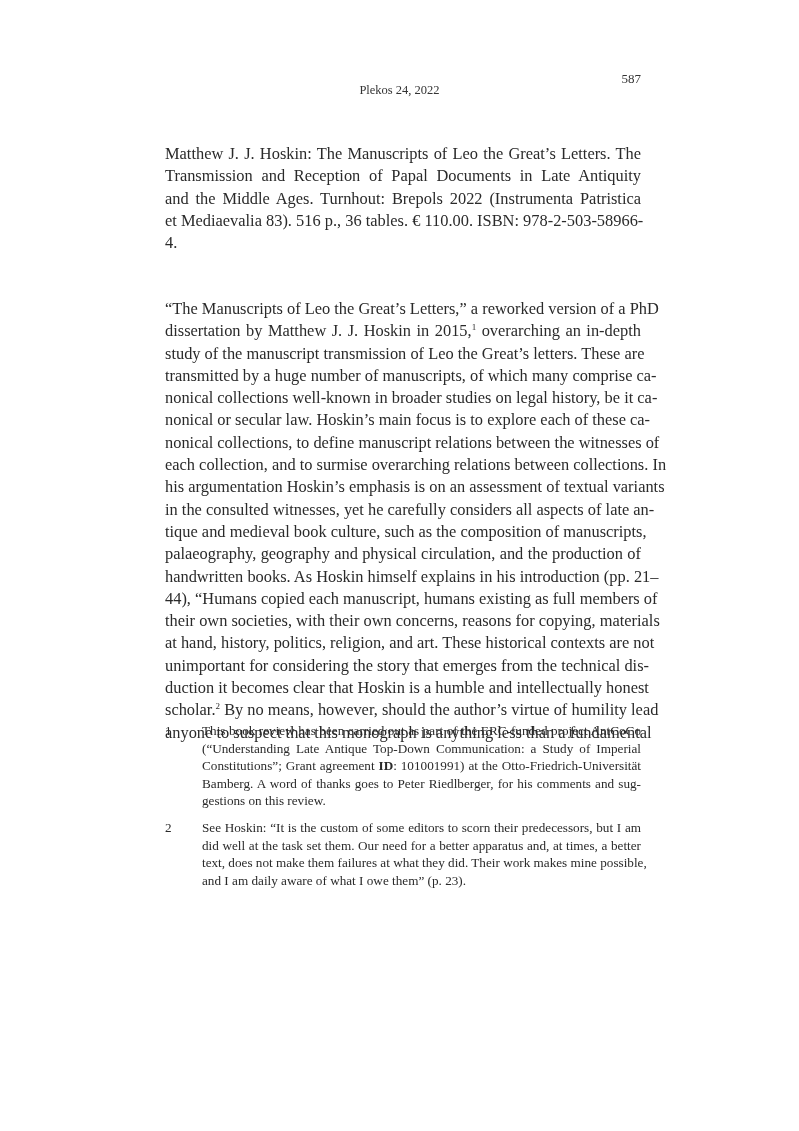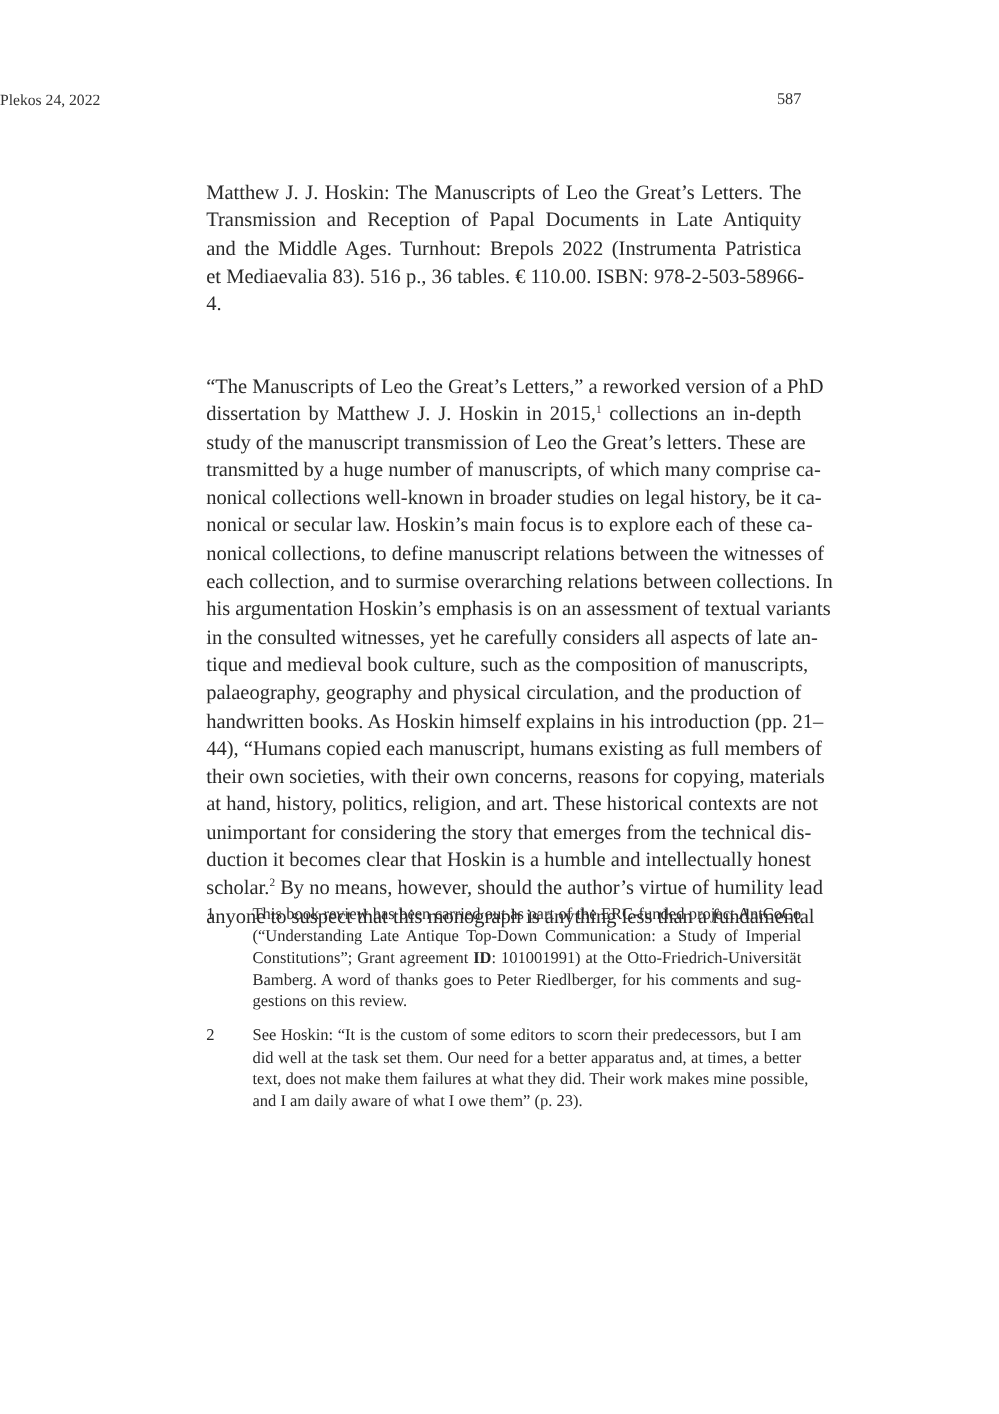--- a/index.html
+++ b/index.html
@@ -5,21 +5,21 @@
     html, body { margin: 0; padding: 0; background: #ffffff; }
     body {
       width: 799px; height: 1131px; position: relative; overflow: hidden;
       font-family: "Liberation Serif", "DejaVu Serif", serif;
       color: #2a2a2a;
     }
     .running-head {
       position: absolute; top: 72px; left: 0; width: 799px;
       font-size: 12.5px; color: #333;
     }
-    .running-title { position: absolute; left: 0; width: 799px; text-align: left; top: 1px; }
+    .running-title { position: absolute; left: 0; width: 799px; text-align: center; top: 11px; }
     .page-number { position: absolute; right: 158px; top: -1px; font-size: 13px; text-align: right; }
     .block {
       position: absolute; left: 165px; width: 476px;
       font-size: 16.4px; line-height: 22.3px; text-align: justify;
       hyphens: manual;
     }
     .heading { top: 143px; }
     .body { top: 265px; margin-top: 33px; }
     .heading span, .body span { display: block; text-align: justify; text-align-last: justify; white-space: nowrap; }
     .heading span.last, .body span.last { text-align-last: left; }
@@ -45,21 +45,21 @@
 <div class="block heading">
   <span>Matthew J. J. Hoskin: The Manuscripts of Leo the Great’s Letters. The</span>
   <span>Transmission and Reception of Papal Documents in Late Antiquity</span>
   <span>and the Middle Ages. Turnhout: Brepols 2022 (Instrumenta Patristica</span>
   <span>et Mediaevalia 83). 516 p., 36 tables. € 110.00. ISBN: 978-2-503-58966-</span>
   <span class="last">4.</span>
 </div>
 
 <div class="block body">
   <span>“The Manuscripts of Leo the Great’s Letters,” a reworked version of a PhD</span>
-  <span><b style="font-weight:normal">dissertation by Matthew J. J. Hoskin in 2015,</b><sup>1</sup><b style="font-weight:normal"> collections an in-depth</b></span>
+  <span><b style="font-weight:normal">dissertation by Matthew J. J. Hoskin in 2015,</b><sup>1</sup><b style="font-weight:normal"> overarching an in-depth</b></span>
   <span>study of the manuscript transmission of Leo the Great’s letters. These are</span>
   <span>transmitted by a huge number of manuscripts, of which many comprise ca-</span>
   <span>nonical collections well-known in broader studies on legal history, be it ca-</span>
   <span>nonical or secular law. Hoskin’s main focus is to explore each of these ca-</span>
   <span>nonical collections, to define manuscript relations between the witnesses of</span>
   <span>each collection, and to surmise overarching relations between collections. In</span>
   <span>his argumentation Hoskin’s emphasis is on an assessment of textual variants</span>
   <span>in the consulted witnesses, yet he carefully considers all aspects of late an-</span>
   <span>tique and medieval book culture, such as the composition of manuscripts,</span>
   <span>palaeography, geography and physical circulation, and the production of</span>

